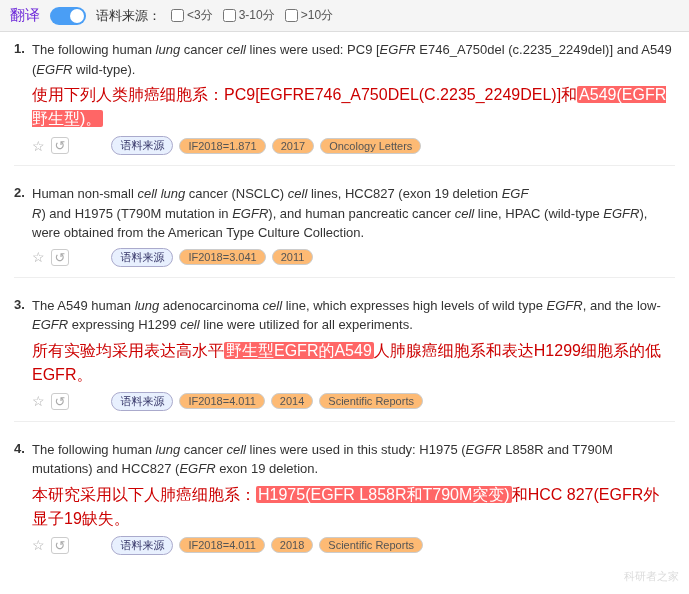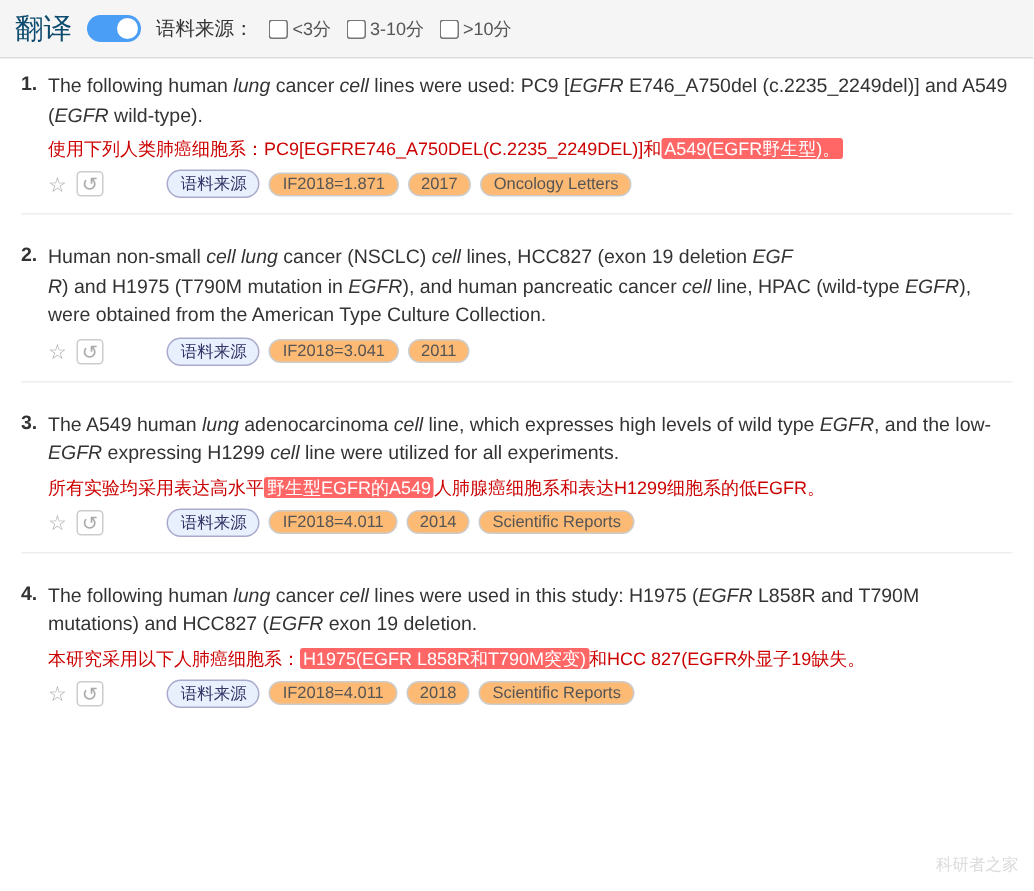--- a/index.html
+++ b/index.html
@@ -15,22 +15,22 @@
     .top-bar {
       display: flex;
       align-items: center;
       padding: 6px 10px;
       background: #f5f5f5;
       border-bottom: 1px solid #ddd;
       gap: 10px;
       font-size: 13px;
     }
     .toggle-label {
-      color: #0c4a6e;
-      font-size: 19px;
+      color: #6d28d9;
+      font-size: 15px;
     }
     .toggle-switch {
       display: inline-flex;
       align-items: center;
       background: #4a9ef5;
       border-radius: 10px;
       width: 36px;
       height: 18px;
       position: relative;
       cursor: pointer;
@@ -96,21 +96,21 @@
     .cell-italic {
       font-style: italic;
       color: #0066cc;
     }
     .lung-italic {
       font-style: italic;
       color: #0066cc;
     }
     .chinese-text {
       color: #cc0000;
-      font-size: 12px;
+      font-size: 16px;
       margin-top: 4px;
       line-height: 1.5;
     }
     .chinese-text .highlight-red {
       background: #ff6666;
       color: #fff;
     }
     .meta-bar {
       display: flex;
       align-items: center;

